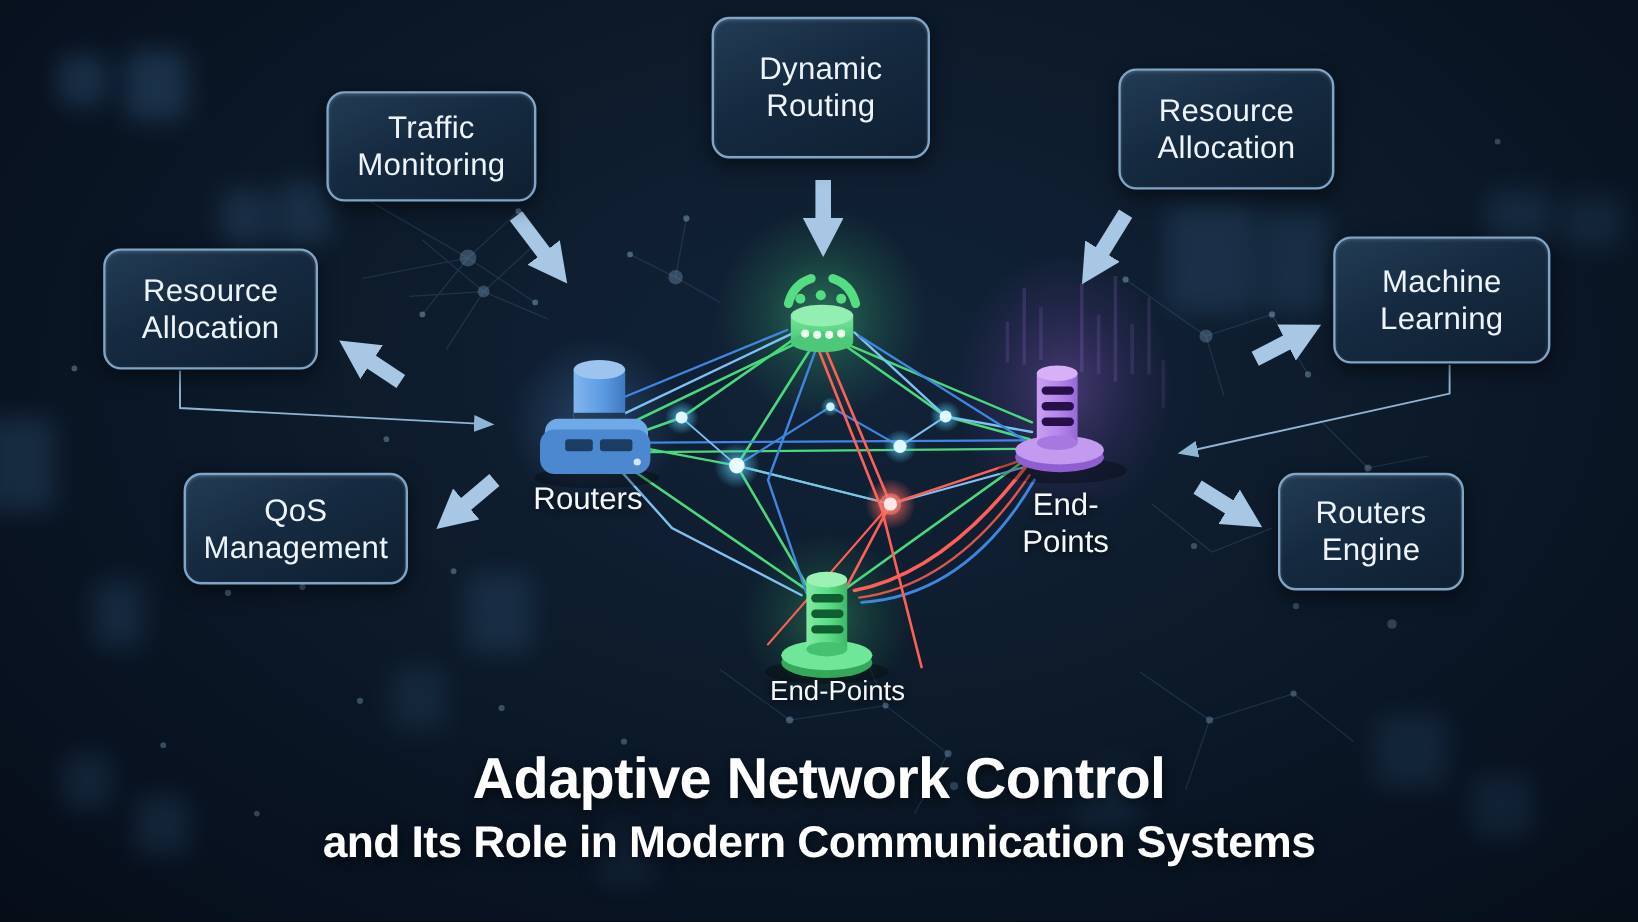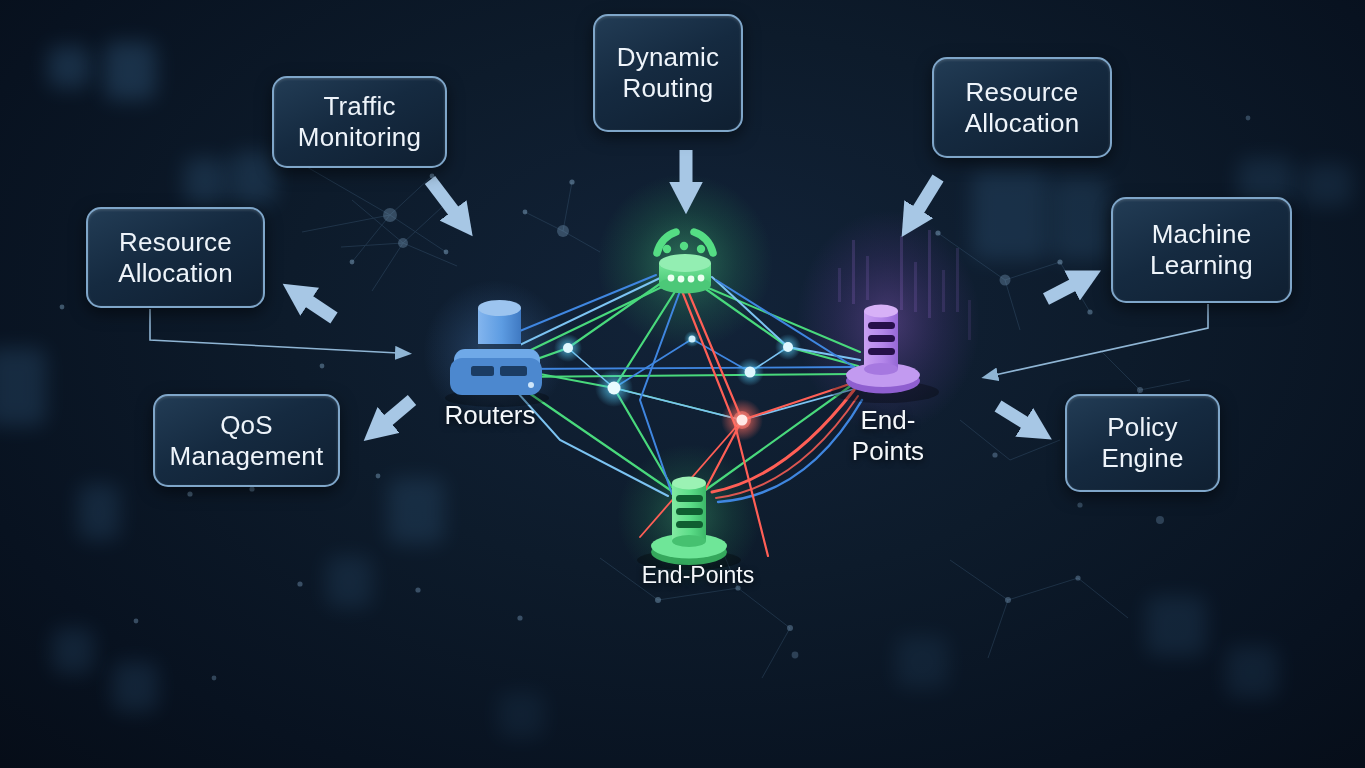--- a/index.html
+++ b/index.html
@@ -302,37 +302,41 @@
 
     <g stroke="#8fb5d4" stroke-width="1.6" fill="none">
       <polyline points="150,309 150,340 398,353" marker-end="url(#headThin)"></polyline>
       <polyline points="1208,304 1208,328 995,375" marker-end="url(#headThin)"></polyline>
     </g>
   </svg>
 
   <div class="box" style="left:272px;top:76px;width:175px;height:92px;">
     <span>Traffic Monitoring</span>
   </div>
-  <div class="box" style="left:593px;top:14px;width:150px;height:118px;">
+  <div class="box" style="left:593px;top:14px;width:182px;height:118px;">
     <span>Dynamic Routing</span>
   </div>
   <div class="box" style="left:932px;top:57px;width:180px;height:101px;">
     <span>Resource Allocation</span>
   </div>
   <div class="box" style="left:86px;top:207px;width:179px;height:101px;">
     <span>Resource Allocation</span>
   </div>
   <div class="box" style="left:153px;top:394px;width:187px;height:93px;">
     <span>QoS Management</span>
   </div>
   <div class="box" style="left:1111px;top:197px;width:181px;height:106px;">
     <span>Machine Learning</span>
   </div>
   <div class="box" style="left:1065px;top:394px;width:155px;height:98px;">
-    <span>Policy Engine</span>
+    <span>Routers Engine</span>
   </div>
 
   <div class="node-label" style="left:428px;top:400px;width:124px;">Routers</div>
   <div class="node-label" style="left:826px;top:405px;width:124px;">End-Points</div>
   <div class="node-label" style="left:636px;top:562px;width:124px;font-size:23px;">End-Points</div>
 
+  <div class="title-wrap" style="top:622px;">
+    <div class="title-main">Adaptive Network Control</div>
+    <div class="title-sub">and Its Role in Modern Communication Systems</div>
+  </div>
 
 </div>
 
 </body></html>

